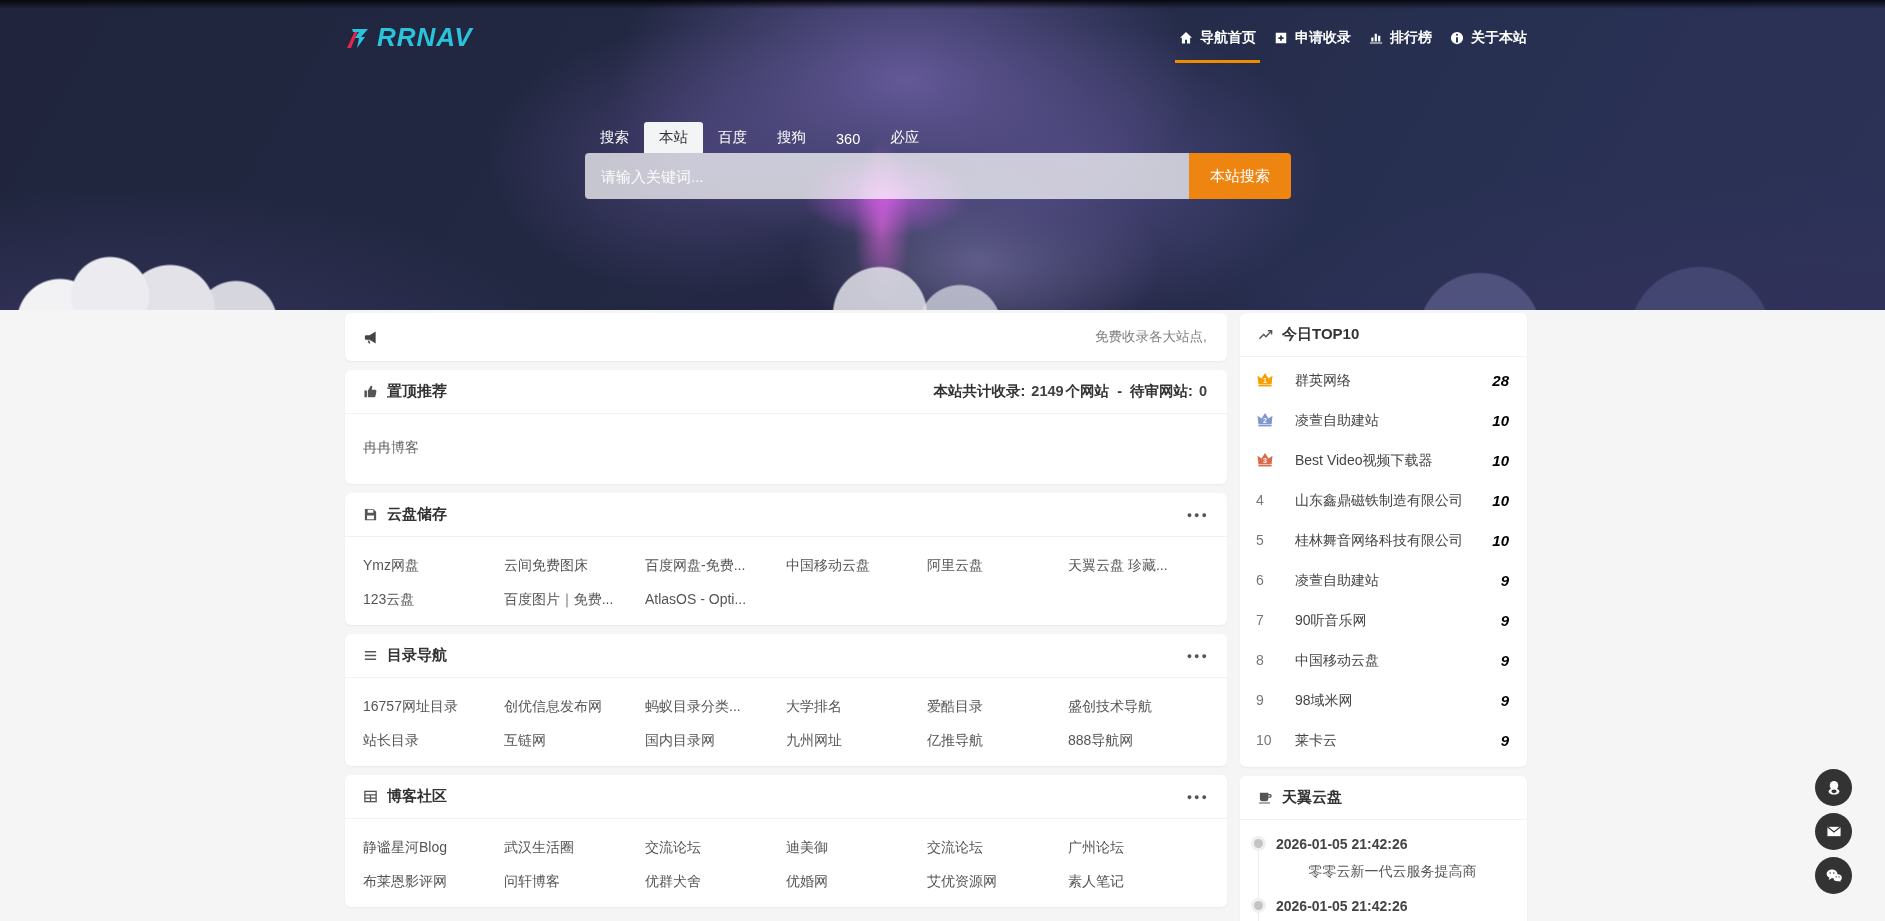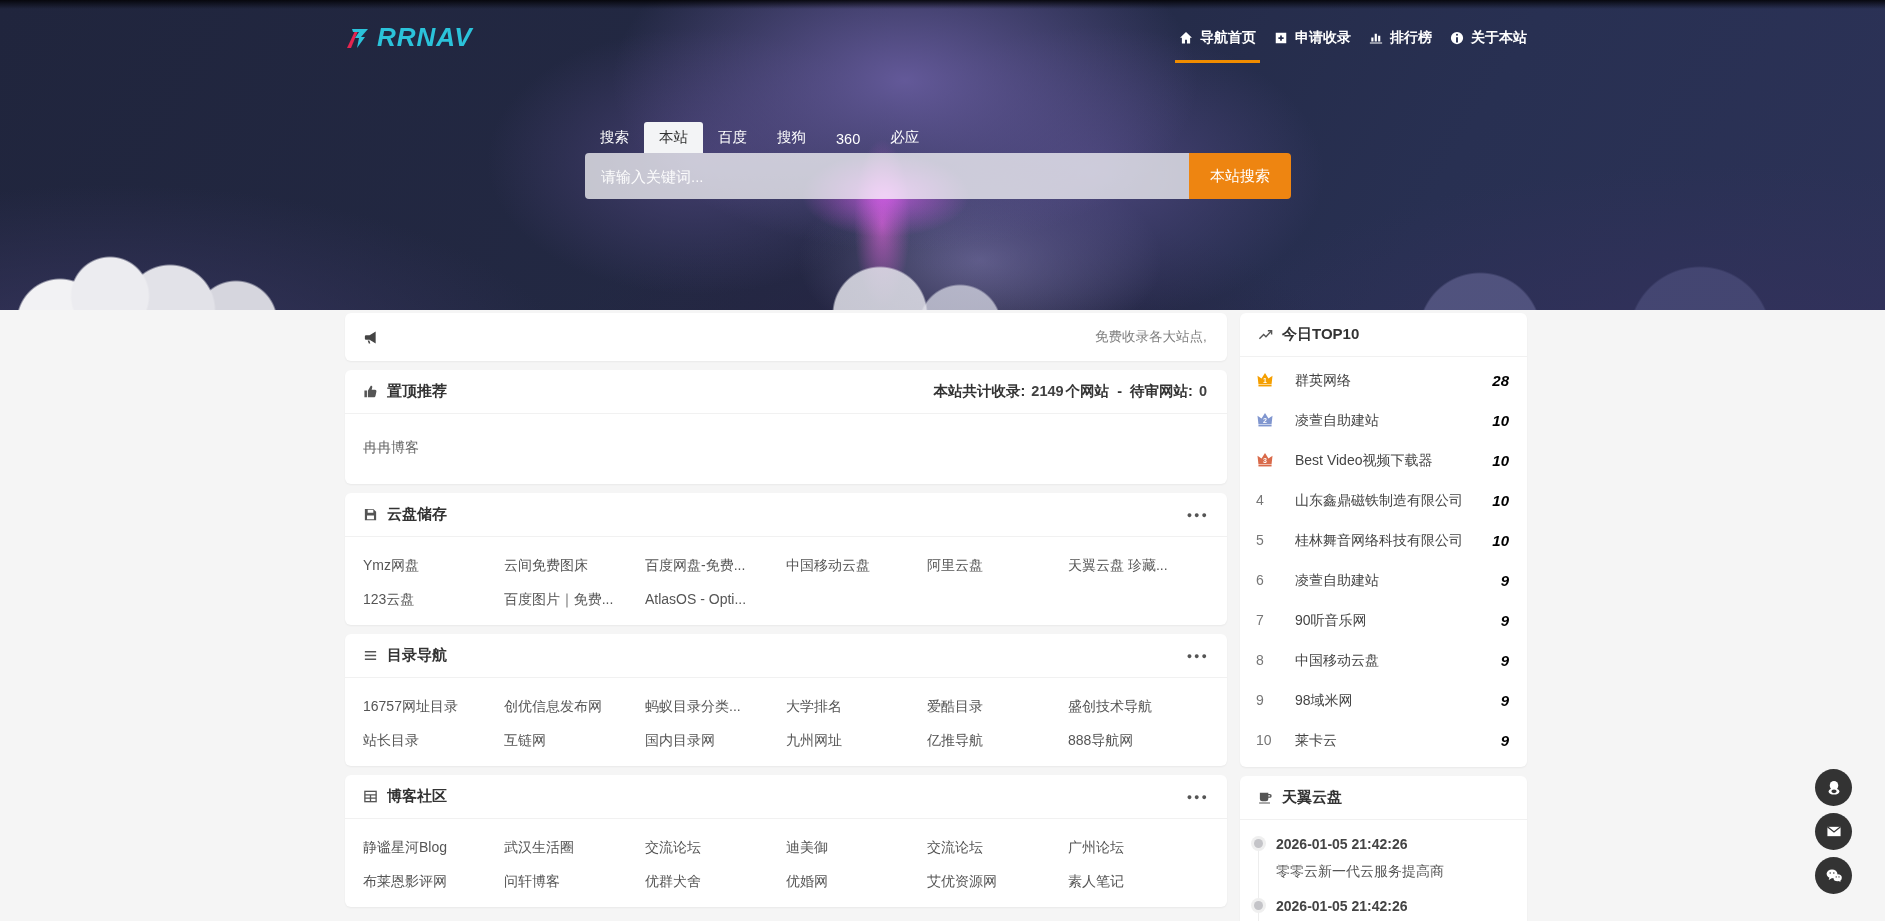--- a/index.html
+++ b/index.html
@@ -94,21 +94,21 @@
     font-family:Liberation Sans, sans-serif; }
 
   .latest-body { position:relative; padding:14px 0 30px; }
   .latest-body::before { content:""; position:absolute; left:18px; top:18px; bottom:0;
     width:1px; background:#ededed; }
   .entry { position:relative; padding:0 18px 10px 36px; }
   .entry-dot { position:absolute; left:14px; top:5px; width:9px; height:9px; border-radius:50%;
     background:#c4c4c8; box-shadow:0 0 0 3px #efefef; }
   .entry-time { color:#444; font-size:14px; font-weight:bold; line-height:20px; margin-bottom:8px; }
   .entry-name { color:#555; font-size:14px; line-height:18px; margin-bottom:6px; cursor:pointer;
-    white-space:nowrap; overflow:hidden; }
+    white-space:nowrap; overflow:hidden;text-align:center; }
 
   .fab-col { position:absolute; right:33px; top:769px; display:flex; flex-direction:column; gap:7px; }
   .fab { width:37px; height:37px; border-radius:50%; background:#333; display:flex;
     align-items:center; justify-content:center; cursor:pointer; }
   .fab svg { width:18px; height:17px; }
 </style>
 </head>
 <body>
 
 <div class="hero">

